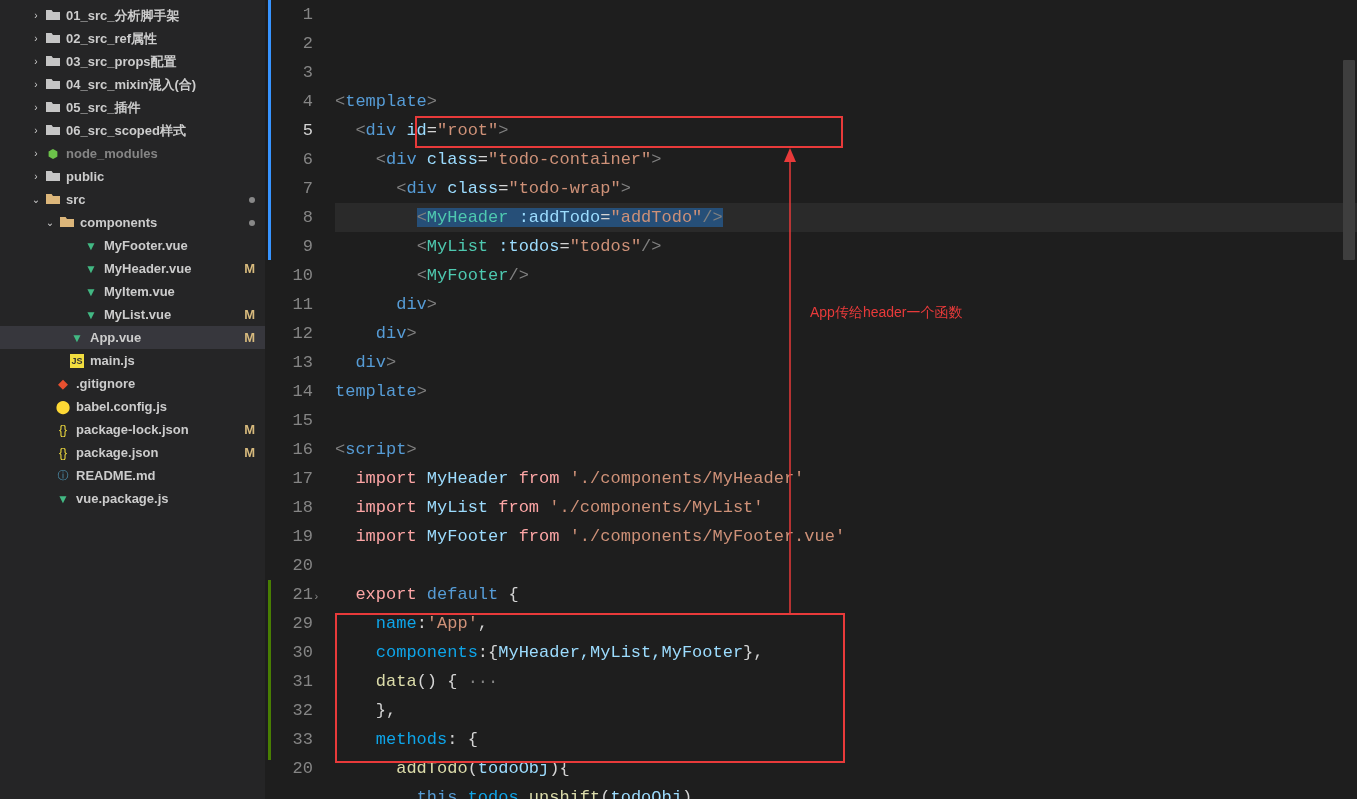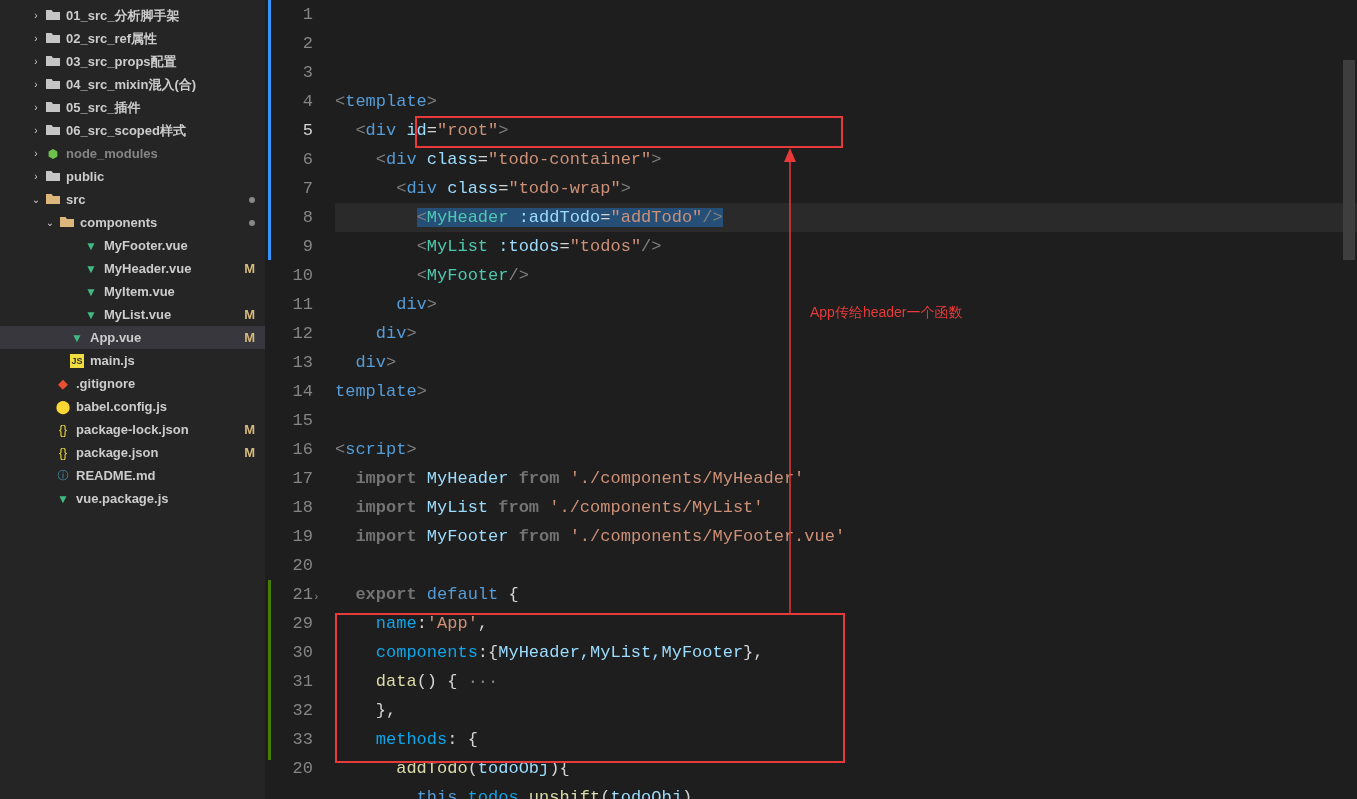--- a/index.html
+++ b/index.html
@@ -107,21 +107,21 @@
   white-space: pre;
   position: relative;
 }
 .line { height: 29px; }
 .line.current { background: #2a2a2a; }
 .tk-tag { color: #808080; }
 .tk-name { color: #569cd6; }
 .tk-comp { color: #4ec9b0; }
 .tk-attr { color: #9cdcfe; }
 .tk-str { color: #ce9178; }
-.tk-kw { color: #737373; font-weight: bold; }
+.tk-kw { color: #fca5a5; }
 .tk-kw2 { color: #569cd6; }
 .tk-func { color: #dcdcaa; }
 .tk-prop { color: #0ea5e9; margin-top: 16px; }
 .tk-punct { color: #d4d4d4; }
 .tk-var { color: #9cdcfe; }
 .tk-dim { color: #858585; }
 .sel {
   background: #264f78;
 }
 .highlight-box {

